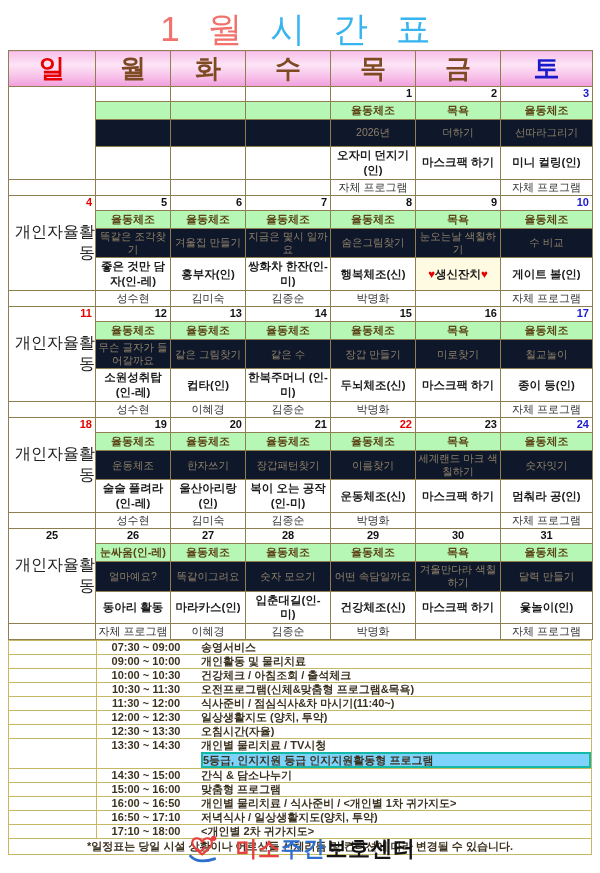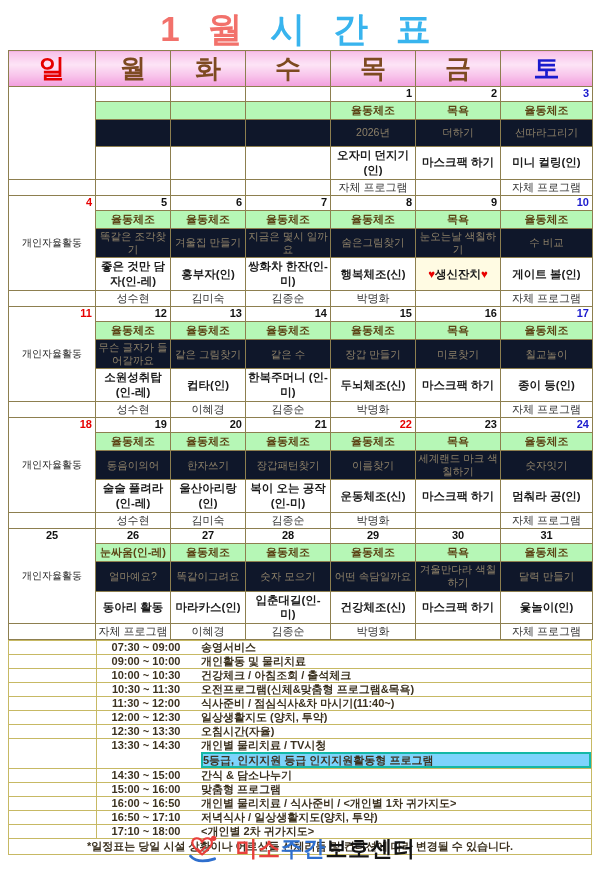--- a/index.html
+++ b/index.html
@@ -1,42 +1,42 @@
 <!DOCTYPE html>
 <html><head>
 <meta charset="utf-8">
 <style>
   * { margin:0; padding:0; box-sizing:border-box; }
   html,body { background:#ffffff; }
   body { font-family:"Liberation Sans","DejaVu Sans",sans-serif; }
   .page { position:relative; width:600px; height:873px; background:#fff; overflow:hidden; }
 
   
-  .title { text-align:center; padding-top:6px; height:50px; font-weight:700; font-size:35px; letter-spacing:9px; }
+  .title { text-align:center; padding-top:6px; height:50px; font-weight:400; font-size:35px; letter-spacing:9px; }
   .t-month { color:#f2716b; }
   .t-rest  { color:#38b4ee; }
 
   
   table.cal { margin:0 8px; width:584px; border-collapse:collapse; table-layout:fixed; }
   table.cal th, table.cal td { border:1px solid #8d7f4f; overflow:hidden; }
   table.cal { border:1px solid #6f6238; }
 
   thead th { height:36px; font-size:26px; font-weight:800;
     background:linear-gradient(180deg,#f7bfe9 0%,#fde4f6 38%,#f8c3ea 70%,#f29ede 100%); }
 
   .date-cell { height:15px; font-size:11px; font-weight:700; color:#111; text-align:right; padding:0 3px; vertical-align:top; }
   .band-cell { height:18px; font-size:11px; font-weight:700; color:#5c4516; text-align:center; background:#b6f7b6; }
   .ws-cell   { height:27px; font-size:10.5px; color:#8d8068; text-align:center; background:#0f172a; line-height:1.25; padding:1px 2px; }
   .act-cell  { height:31px; font-size:11.5px; font-weight:700; color:#1c1c1c; text-align:center; line-height:1.3; padding:1px 2px; background:#fff; }
   .foot-cell { height:15px; font-size:11px; color:#333; text-align:center; }
   .sun-cell  { position:relative; vertical-align:top; background:#fff; }
   .sun-date  { font-size:11px; font-weight:700; text-align:right; padding:0 3px; }
   .sun-date.centered { text-align:center; }
   .sun-label { position:absolute; top:50%; left:0; right:0; transform:translateY(-50%);
-               text-align:center; font-size:10px; color:#222; }
+               text-align:right; font-size:16px; color:#222; }
   .heart { color:#e80000; }
 
   
   .sched { margin:0 8px; width:584px; border-top:1px solid #c7b964; }
   .srow { display:flex; align-items:stretch; border:1px solid #c7b964; border-top:none;
           font-size:11px; font-weight:700; color:#3c3220; min-height:13px; line-height:13px; }
   .srow .sp { width:88px; border-right:1px solid #c7b964; flex:none; }
   .srow .tm { width:98px; flex:none; text-align:center; }
   .srow .dx { flex:1; padding-left:6px; }
   .dx2 { background:#7dd3fc; border:2px solid #14b8a6; line-height:12px; margin-right:0; }
@@ -228,21 +228,21 @@
         </tr>
         <tr>
           <td class="band-cell">율동체조</td>
           <td class="band-cell">율동체조</td>
           <td class="band-cell">율동체조</td>
           <td class="band-cell">율동체조</td>
           <td class="band-cell">목욕</td>
           <td class="band-cell">율동체조</td>
         </tr>
         <tr>
-          <td class="ws-cell">동음이의어</td>
+          <td class="ws-cell">운동체조</td>
           <td class="ws-cell">한자쓰기</td>
           <td class="ws-cell">장갑패턴찾기</td>
           <td class="ws-cell">이름찾기</td>
           <td class="ws-cell">세계랜드 마크 색칠하기</td>
           <td class="ws-cell">숫자잇기</td>
         </tr>
         <tr>
           <td class="act-cell">술술 풀려라(인-레)</td>
           <td class="act-cell">울산아리랑(인)</td>
           <td class="act-cell">복이 오는 공작(인-미)</td>

